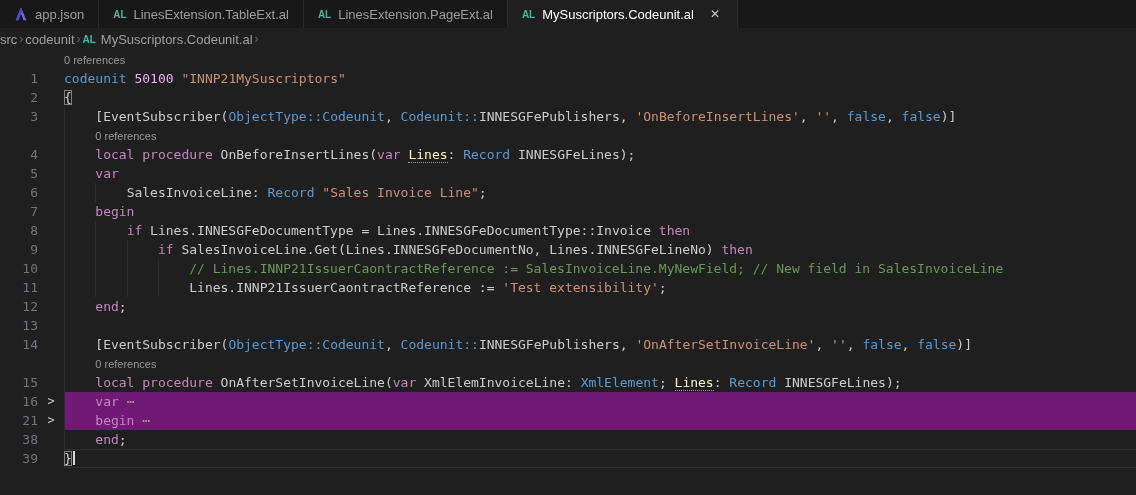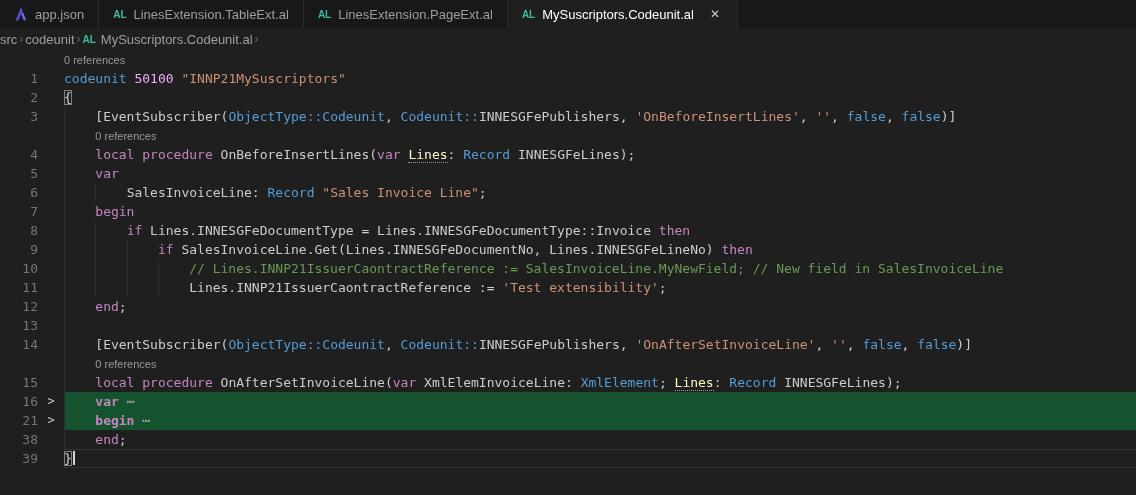--- a/index.html
+++ b/index.html
@@ -24,21 +24,21 @@
   .crumbs{height:22px;display:flex;align-items:center;gap:2px;font-size:13px;color:#9f9f9f;background:#1f1f1f;}
   .crumb{display:flex;align-items:center;gap:5px;cursor:pointer;}
   .crumb-sep{color:#666;font-size:12px;}
   
   .editor{font-family:"DejaVu Sans Mono","Liberation Mono",monospace;font-size:13px;}
   .row{display:flex;height:19px;line-height:19px;}
   .gutter{width:64px;flex:none;display:flex;}
   .lnum{width:38px;flex:none;text-align:right;color:#6e7681;}
   .chev{width:26px;flex:none;text-align:center;color:#c5c5c5;font-size:12px;cursor:pointer;}
   .content{flex:1;position:relative;white-space:pre;color:#cccccc;box-sizing:border-box;}
-  .row.hl .content{background:#14532d;font-weight:bold;}
+  .row.hl .content{background:#701a75;}
   .row.cur .content{border-top:1px solid #313131;border-bottom:1px solid #313131;line-height:17px;}
   .guide{position:absolute;top:0;bottom:0;width:1px;background:#2d2d2d;}
   .kw{color:#569cd6;}
   .ctrl{color:#c586c0;}
   .str{color:#ce9178;}
   .num{color:#f0abfc;}
   .com{color:#6a9955;text-align:center;}
   .id{color:#cccccc;}
   .hint{color:#fef9c3;border-bottom:1px dotted #9a9a9a;}
   .fold{color:#9d9d9d;cursor:pointer;}

